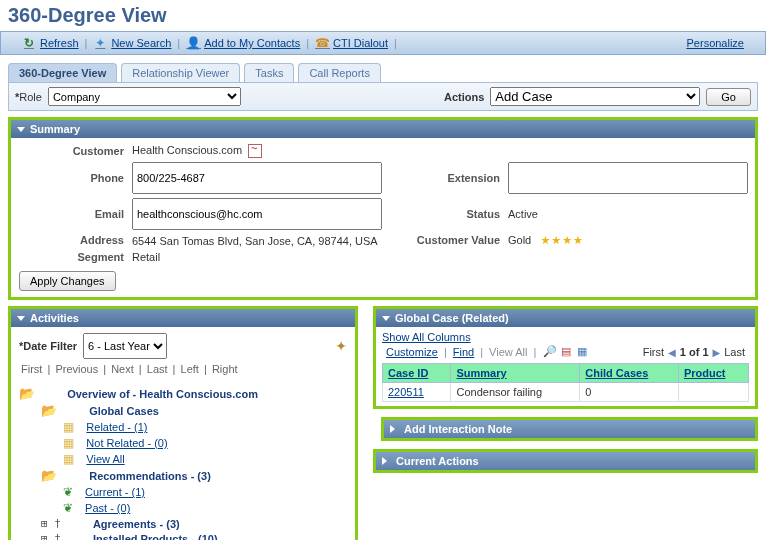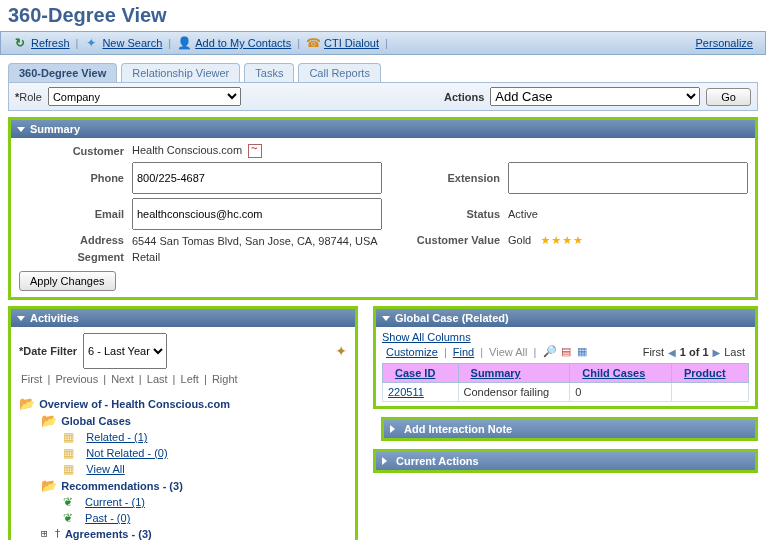--- a/index.html
+++ b/index.html
@@ -15,25 +15,26 @@
   .page-title {
     font-size: 20px;
     font-weight: bold;
     color: #3c6192;
     padding: 4px 8px;
   }
   
   .toolbar {
     background: linear-gradient(#dbe7f5, #b7cee6);
     border: 1px solid #8aa9cc;
-    padding: 4px 12px;
+    padding: 4px 21px;
     display: flex;
     align-items: center;
     gap: 4px;
     color: #5a7ba3;
+    text-decoration: underline;
   }
   .toolbar .sep { color: #7c97b8; padding: 0 2px; }
   .toolbar a { font-size: 11px; color: #003f8a; }
   .toolbar .spacer { flex: 1; }
   .tb-ico { display: inline-block; width: 14px; height: 14px; vertical-align: middle; font-size: 12px; line-height: 14px; text-align: center; }
   .ico-refresh::before { content: "↻"; color: #2f7d2f; font-weight: bold; }
   .ico-search::before { content: "✦"; color: #3d8ed4; }
   .ico-contact::before { content: "👤"; }
   .ico-phone::before { content: "☎"; color: #d58a1a; }
   
@@ -113,44 +114,44 @@
     cursor: pointer;
   }
 
   
   .cols { display: flex; gap: 15px; padding: 0 8px; }
   .col-left { width: 350px; }
   .col-right { flex: 1; }
 
   
   .act-hd-row { display:flex; align-items:center; gap:6px; }
-  .date-filter { font-size:11px; height:36px; }
+  .date-filter { font-size:11px; height:26px; }
   .act-icons { margin-left:auto; font-size:14px; color:#b88a33; cursor:pointer; }
   .pager { margin-top:4px; color:#666; }
   .pager span { padding:0 2px; }
   .tree { margin-top:10px; }
   .tree-row { display:flex; align-items:center; gap:4px; padding:1px 0; }
   .tree-row.ind1 { padding-left: 22px; }
   .tree-row.ind2 { padding-left: 44px; }
   .fld-ico { color:#d6b24a; font-size:13px; }
   .doc-ico { color:#e0b84e; font-size:12px; }
   .leaf-ico { color:#2f8a2f; font-size:12px; }
   .plus-ico { color:#555; font-family:monospace; font-size:11px; }
   .tree-row a { color:#003f8a;margin-left:8px; }
-  .tree-row .bold { color:#1a3c7a; font-weight:bold; }
+  .tree-row .bold { color:#1a3c7a; font-weight:bold;margin-left:28px; }
 
   
   .gc-toolbar { display:flex; align-items:center; gap:6px; font-size:11px; padding:2px 4px; flex-wrap:wrap;}
   .gc-toolbar .sep { color:#7c97b8; }
   .gc-toolbar .dim { color:#8e8e8e; }
   .gc-icons span{display:inline-block;width:14px;height:14px;margin:0 1px;font-size:11px;text-align:center;}
   .gc-nav{display:flex;align-items:center;gap:4px;margin-left:auto;}
   .gc-nav .tri-l, .gc-nav .tri-r{color:#6488b5;font-size:10px;}
   table.cases { width:100%; border-collapse:collapse; margin-top:2px; }
-  table.cases th { background:#f0abfc; text-align:left; padding:3px 12px; border:1px solid #a7bdd8; }
+  table.cases th { background:#86efac; text-align:left; padding:3px 5px; border:1px solid #a7bdd8; }
   table.cases th.sortable { text-decoration: underline; color:#003f8a; cursor:pointer; }
   table.cases td { padding:3px 5px; border:1px solid #d5deeb; }
 
   .mini-section { margin-top:8px; }
   .mini-section .section-hd { background: linear-gradient(#82a0c4, #5d80ab); }
 </style>
 </head>
 <body>
 
 <div class="page-title">360-Degree View</div>

